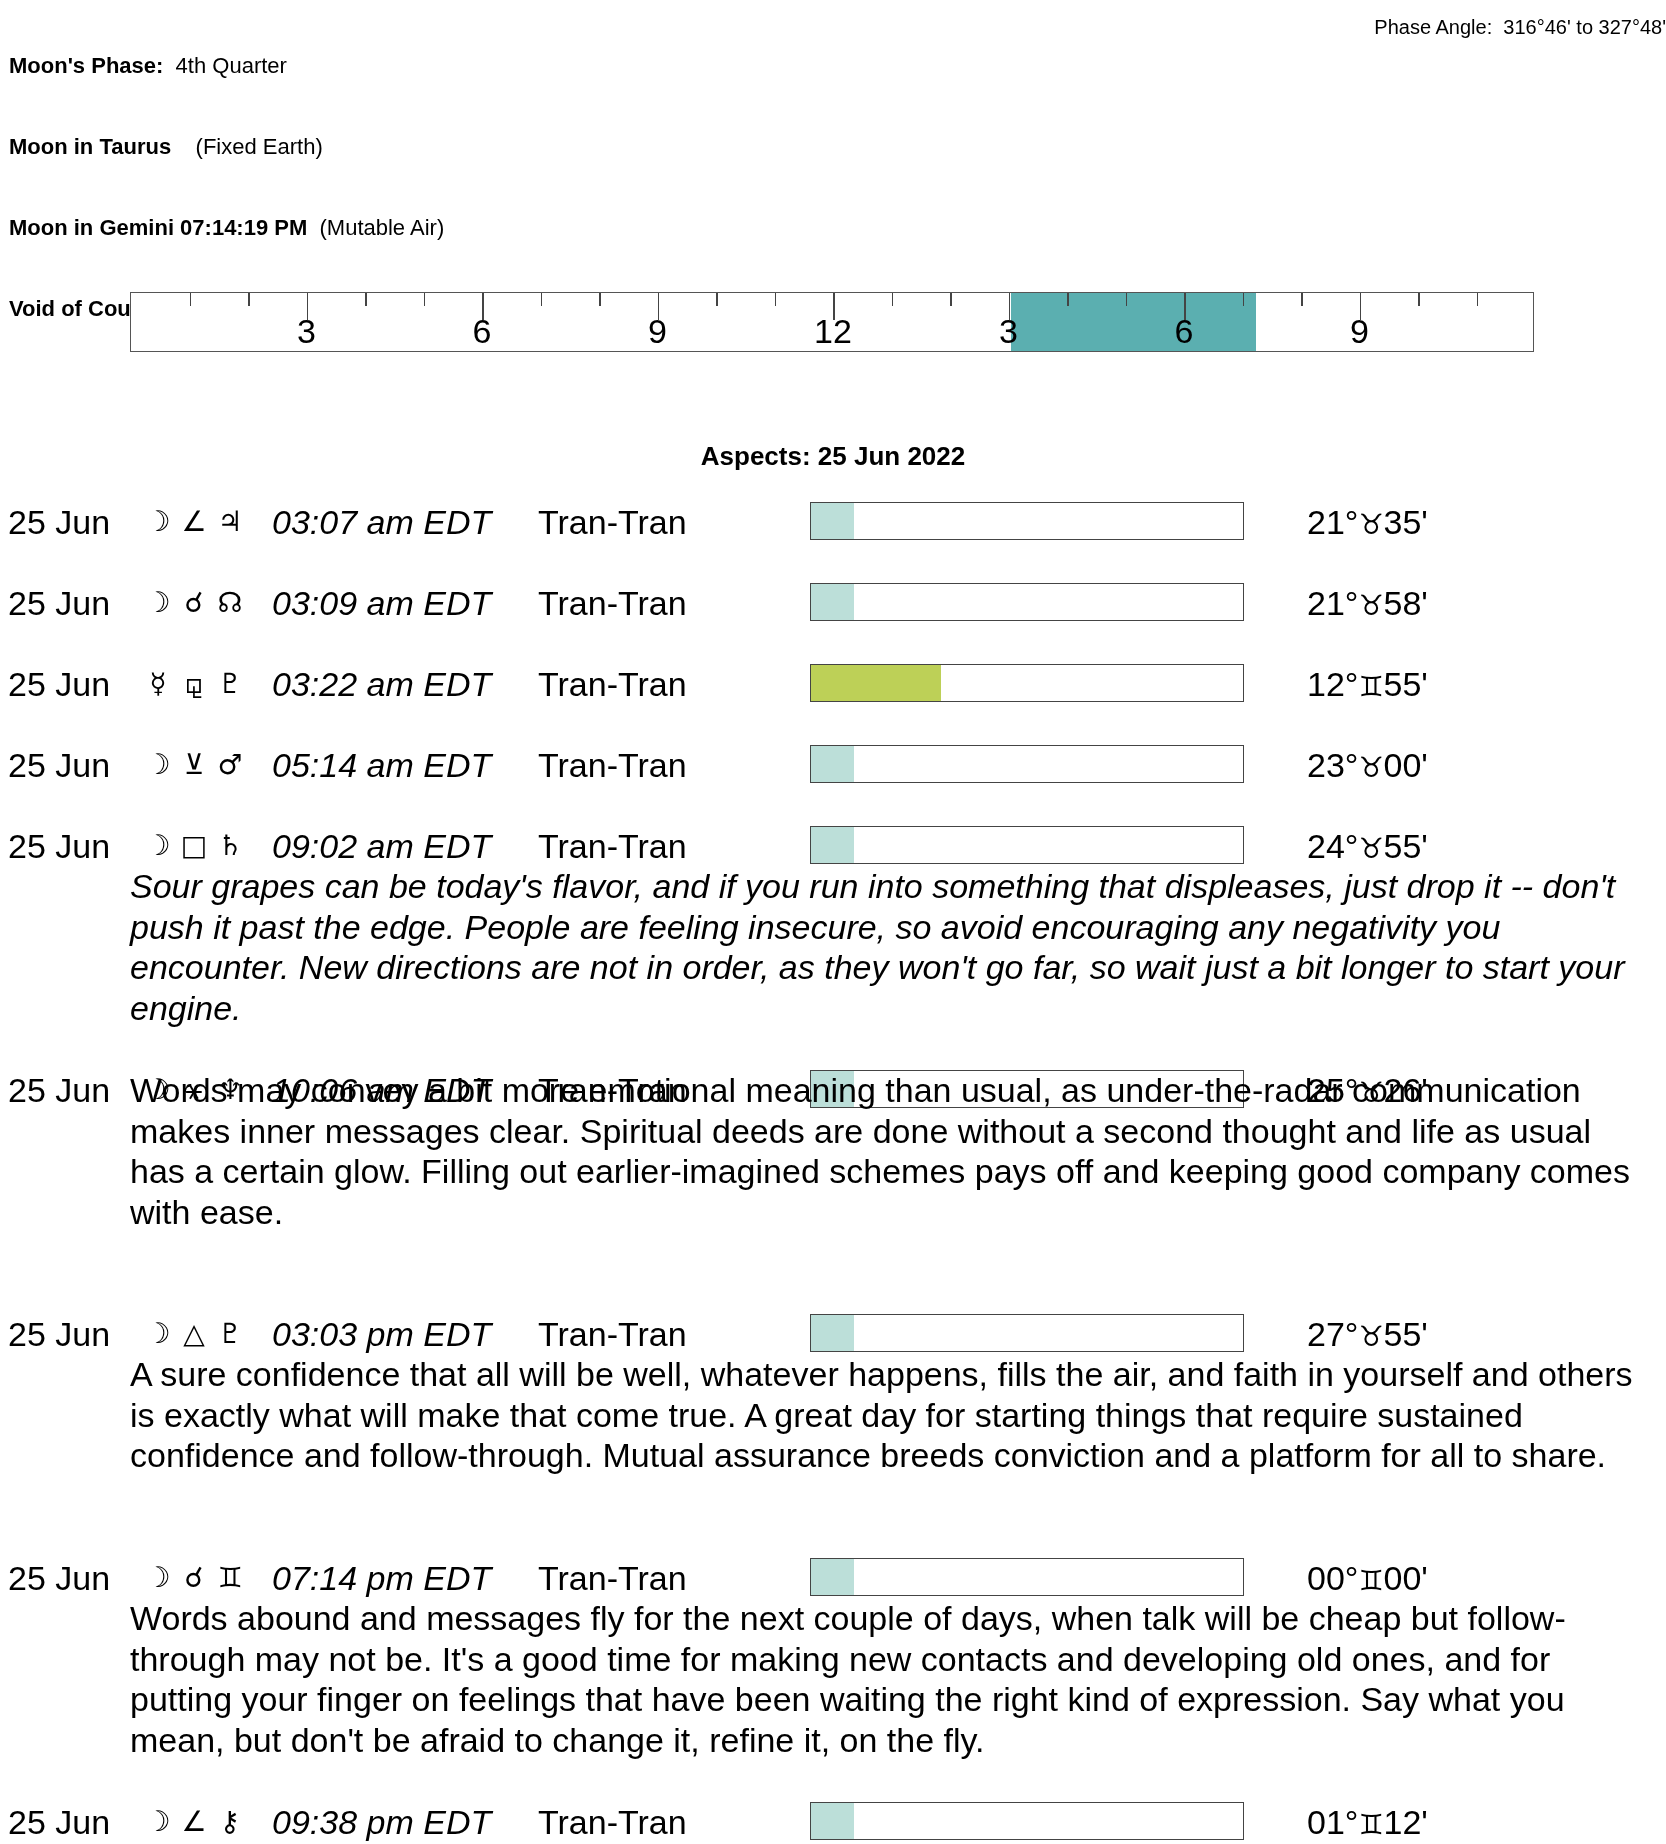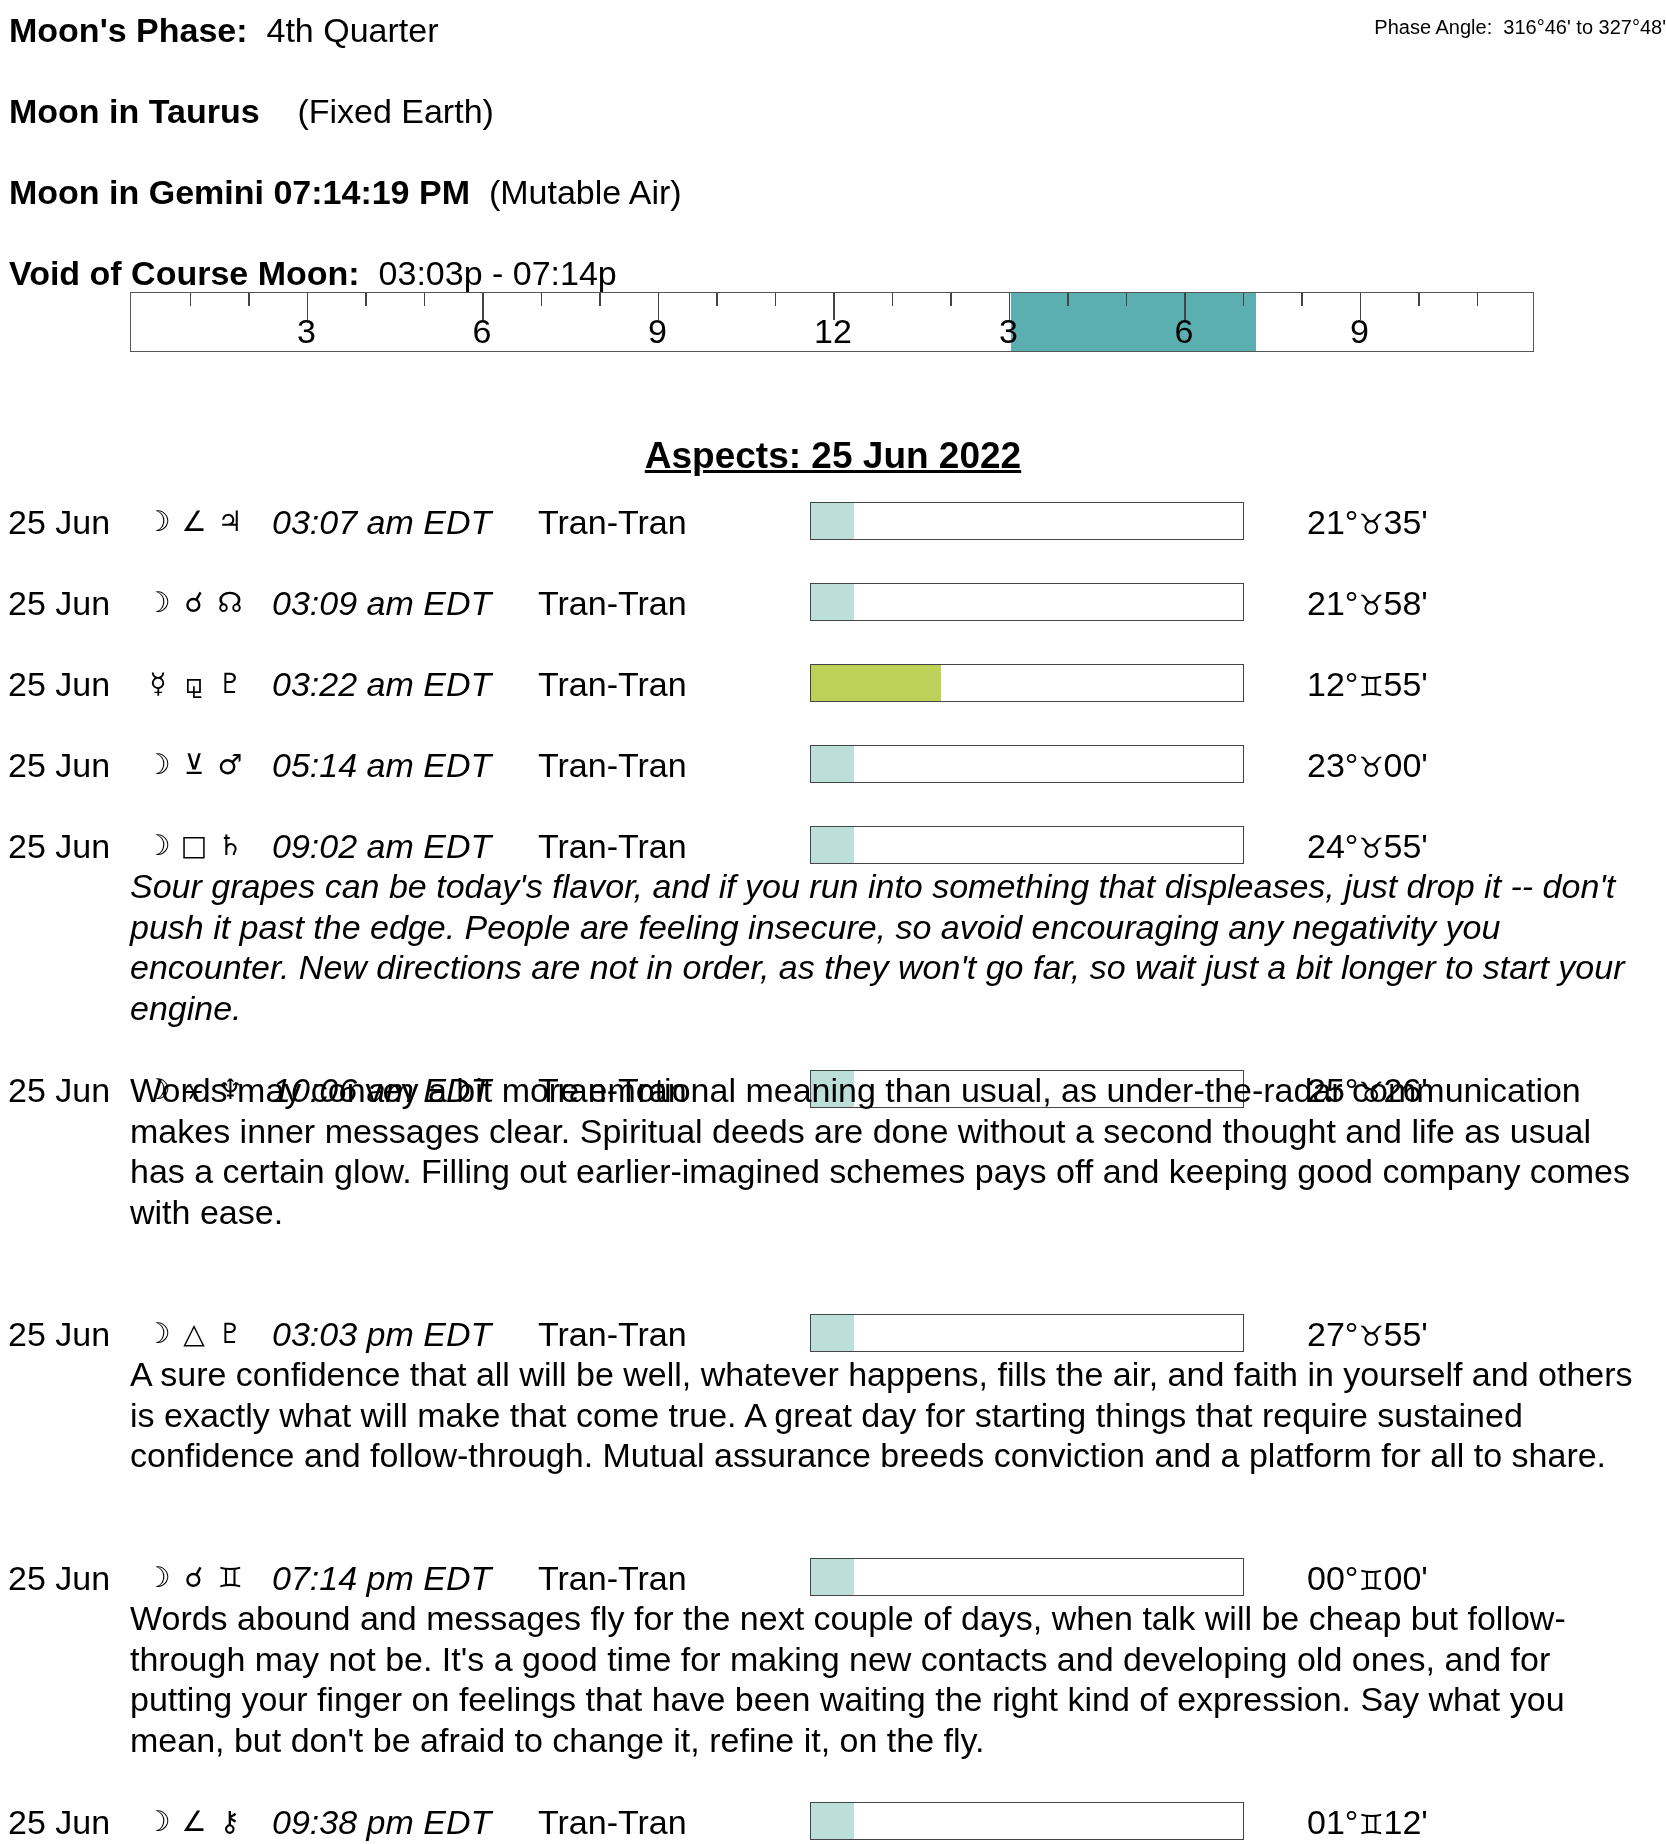--- a/index.html
+++ b/index.html
@@ -1,35 +1,35 @@
 <!DOCTYPE html>
 <html><head>
 <meta charset="utf-8">
 <style>
   html, body { margin: 0; padding: 0; background: #ffffff; }
   body {
     width: 1666px; height: 1844px; position: relative; overflow: hidden;
     font-family: "Liberation Sans", sans-serif; color: #000;
   }
   .abs { position: absolute; white-space: nowrap; }
-  .hdr { font-size: 34px; line-height: 40px; left: 9px; }
+  .hdr { font-size: 22px; line-height: 40px; left: 9px; margin-top: 36px; }
   .hdr b { font-weight: bold; }
   .hdr .val { font-weight: normal; }
   #phase-angle { font-size: 20px; line-height: 34px; right: 0; top: 10px; text-align: center; }
 
   #timeline {
     position: absolute; left: 130px; top: 292px; width: 1404px; height: 60px;
     border: 1.5px solid #555; box-sizing: border-box; background: #fff;
   }
   #timeline .fill { position: absolute; top: 0; bottom: 0; background: #5BAFB0; }
   #timeline .tick { position: absolute; top: 0; width: 1.5px; background: #444; height: 13px; }
   #timeline .tick.major { height: 27px; }
   #timeline .tlabel { position: absolute; top: 18px; font-size: 34px; line-height: 40px; transform: translateX(-50%); }
 
-  #aspects-title { left: 0; width: 1666px; text-align: center; top: 436px; font-size: 37px; font-weight: bold; line-height: 40px; text-decoration: underline; }
+  #aspects-title { left: 0; width: 1666px; text-align: center; top: 436px; font-size: 26px; font-weight: bold; line-height: 40px; }
 
   .row { position: absolute; left: 0; width: 1338px; height: 44px; font-size: 34px; line-height: 44px; }
   .row .date { position: absolute; left: 8px; }
   .row .glyphs { position: absolute; left: 140px; letter-spacing: 0; font-family: "DejaVu Sans", sans-serif; font-size: 28px; }
   .row .glyphs span { display: inline-block; width: 36px; text-align: center; }
   .row .time { position: absolute; left: 272px; font-style: italic; }
   .row .type { position: absolute; left: 538px; }
   .row .bar { position: absolute; left: 810px; top: 2px; width: 434px; height: 38px; border: 1.5px solid #444; box-sizing: border-box; background: #fff; }
   .row .bar .bfill { position: absolute; left: 0; top: 0; bottom: 0; }
   .row .pos { position: absolute; left: 1307px; }

